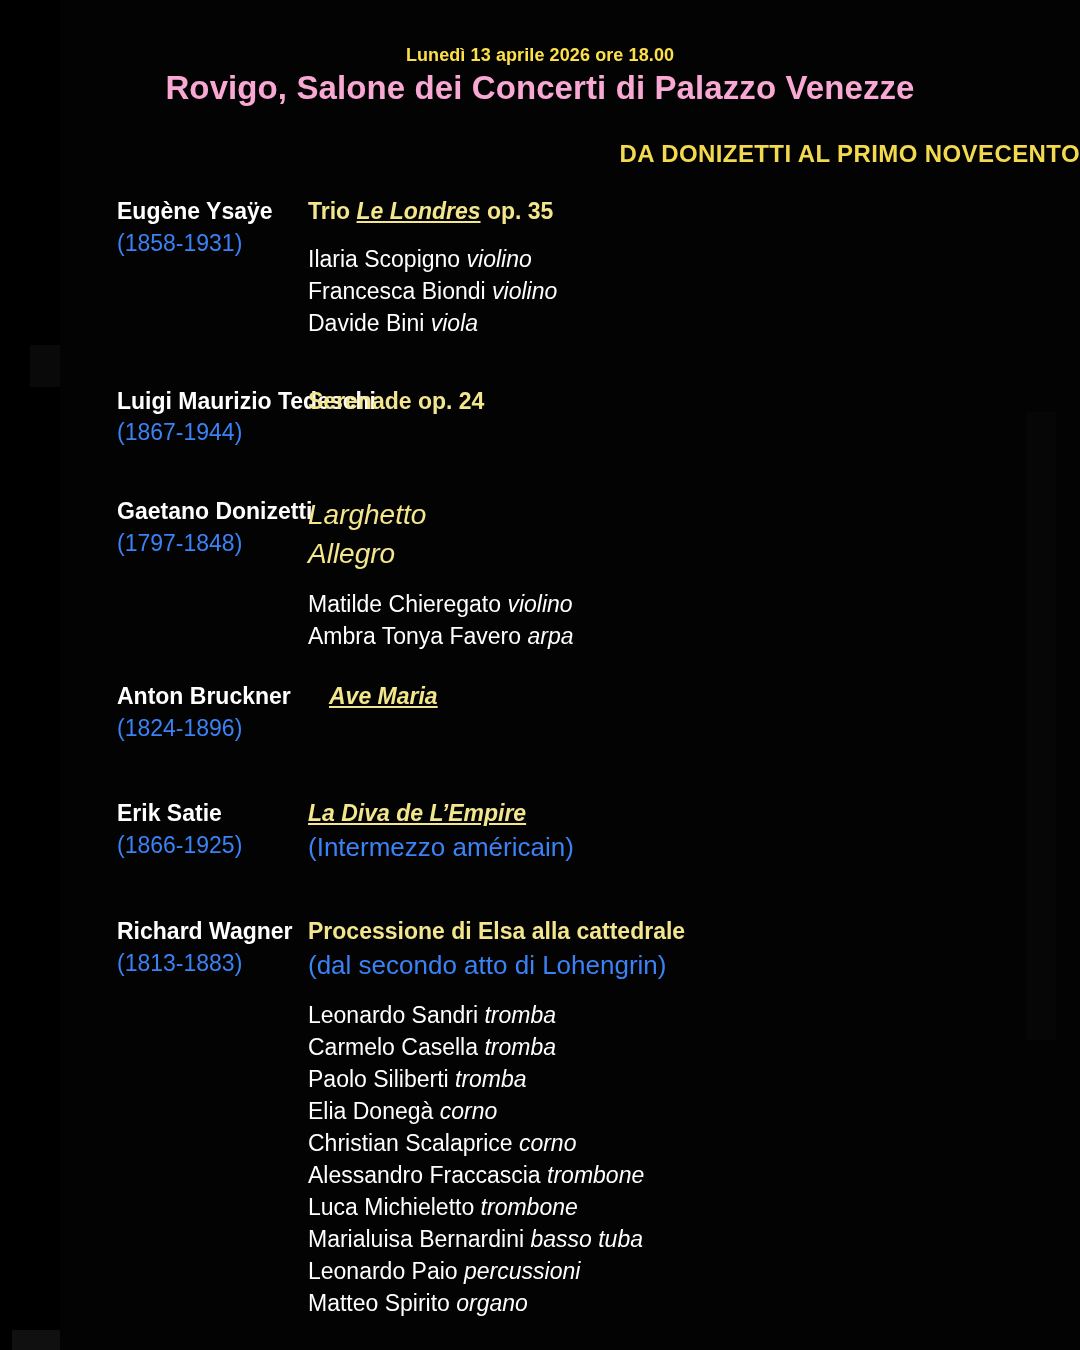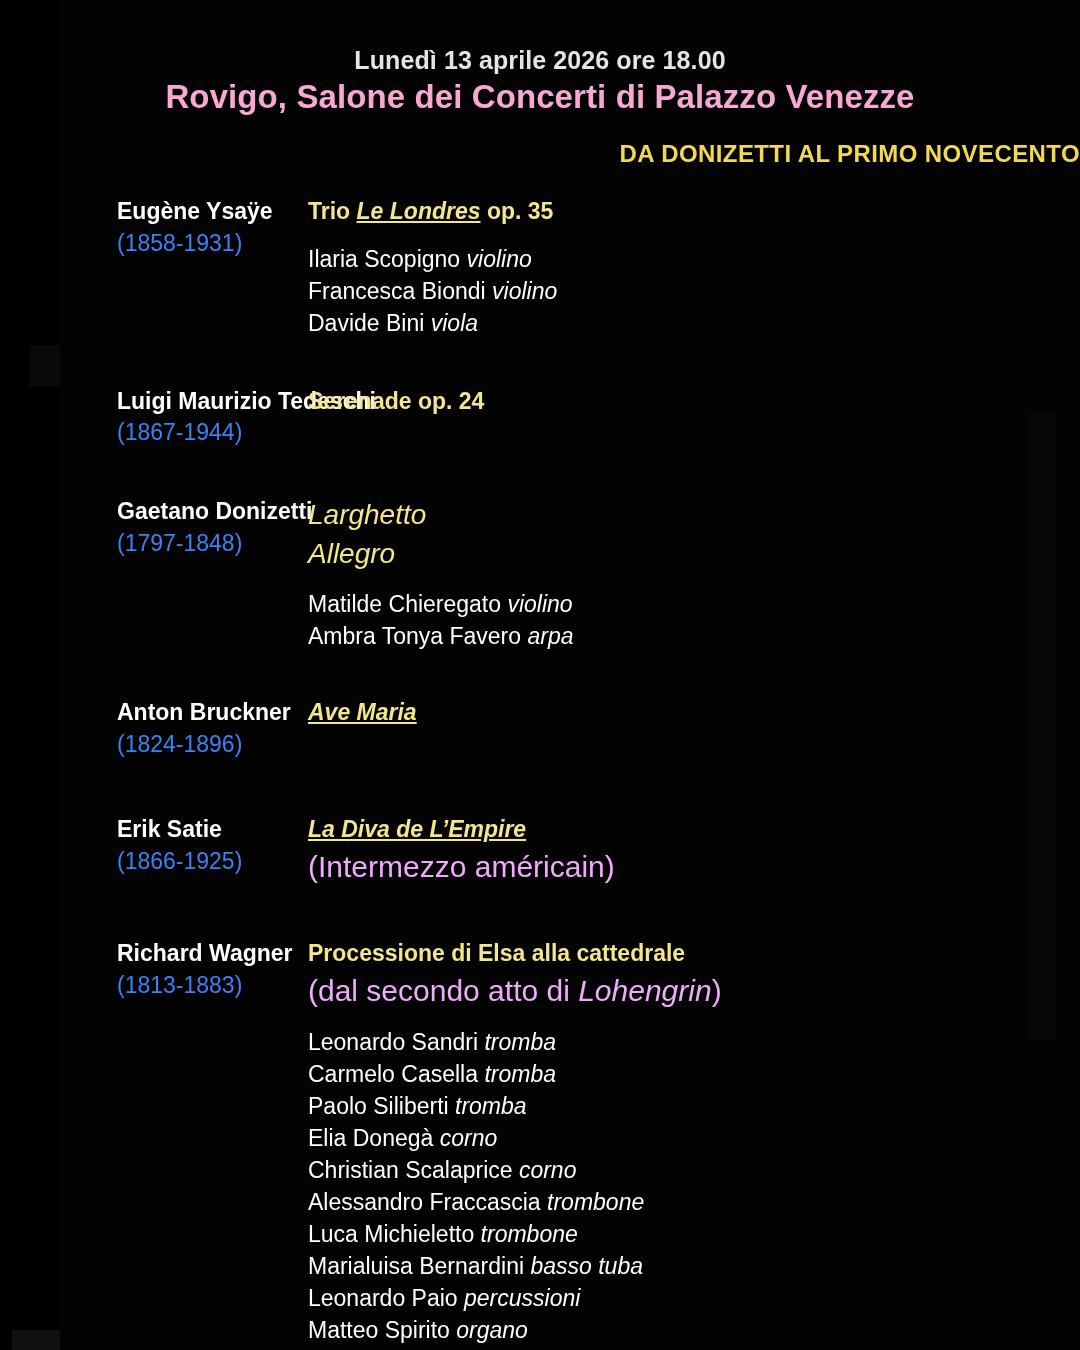--- a/index.html
+++ b/index.html
@@ -57,23 +57,23 @@
 
   
   .header {
     position: absolute;
     left: 0;
     top: 44px;
     width: 1080px;
     text-align: center;
   }
   .header-date {
-    font-size: 25px;
-    font-weight: bold;
-    color: #e5e5e5;
+    font-size: 18px;
+    font-weight: bold;
+    color: #fde047;
     letter-spacing: 0.1px;
     line-height: 1.28;
   }
   .header-venue {
     font-size: 33px;
     font-weight: bold;
     color: #f9a8d4;
     letter-spacing: 0.1px;
     line-height: 1.28;
   }
@@ -133,27 +133,26 @@
     font-size: 23px;
     font-weight: bold;
     color: #f3e68c;
     line-height: 1.38;
   }
   .work-title .ital {
     font-style: italic;
     text-decoration: underline;
   }
   .work-subtitle {
-    font-size: 30px;
-    font-weight: normal;
-    color: #f0abfc;
+    font-size: 26px;
+    font-weight: normal;
+    color: #3b82f6;
     line-height: 1.38;
   }
   .work-subtitle .ital {
-    font-style: italic;
   }
   .work-movement {
     font-size: 28px;
     font-weight: normal;
     font-style: italic;
     color: #f3e68c;
     line-height: 1.38;
   }
 
   .performers {
@@ -166,21 +165,21 @@
     line-height: 1.39;
   }
   .performer .instrument {
     font-style: italic;
   }
 
   
   .entry.e-ysaye   { margin-top: 0px; }
   .entry.e-tedeschi{ margin-top: 46px; }
   .entry.e-donizetti{ margin-top: 47px; }
-  .entry.e-bruckner{ margin-top: 44px; }
+  .entry.e-bruckner{ margin-top: 28px; gap: 21px; }
   .entry.e-satie   { margin-top: 53px; }
   .entry.e-wagner  { margin-top: 51px; }
 </style>
 </head>
 <body>
 
 <div class="bg-layer">
   <div class="bg-seam-left"></div>
   <div class="bg-patch-a"></div>
   <div class="bg-patch-b"></div>

